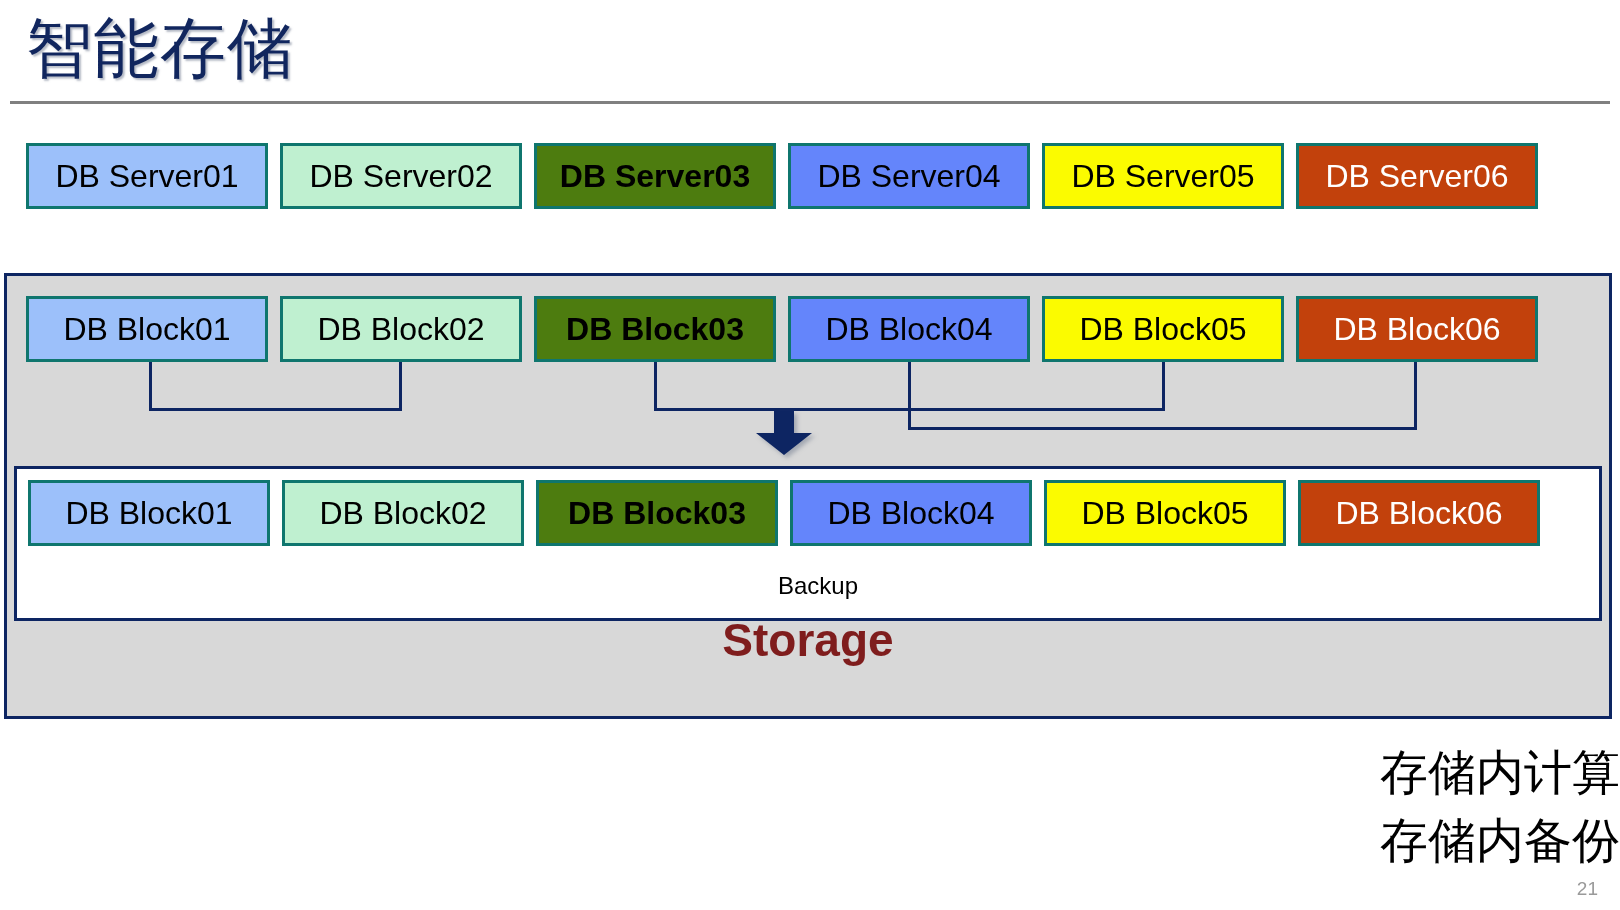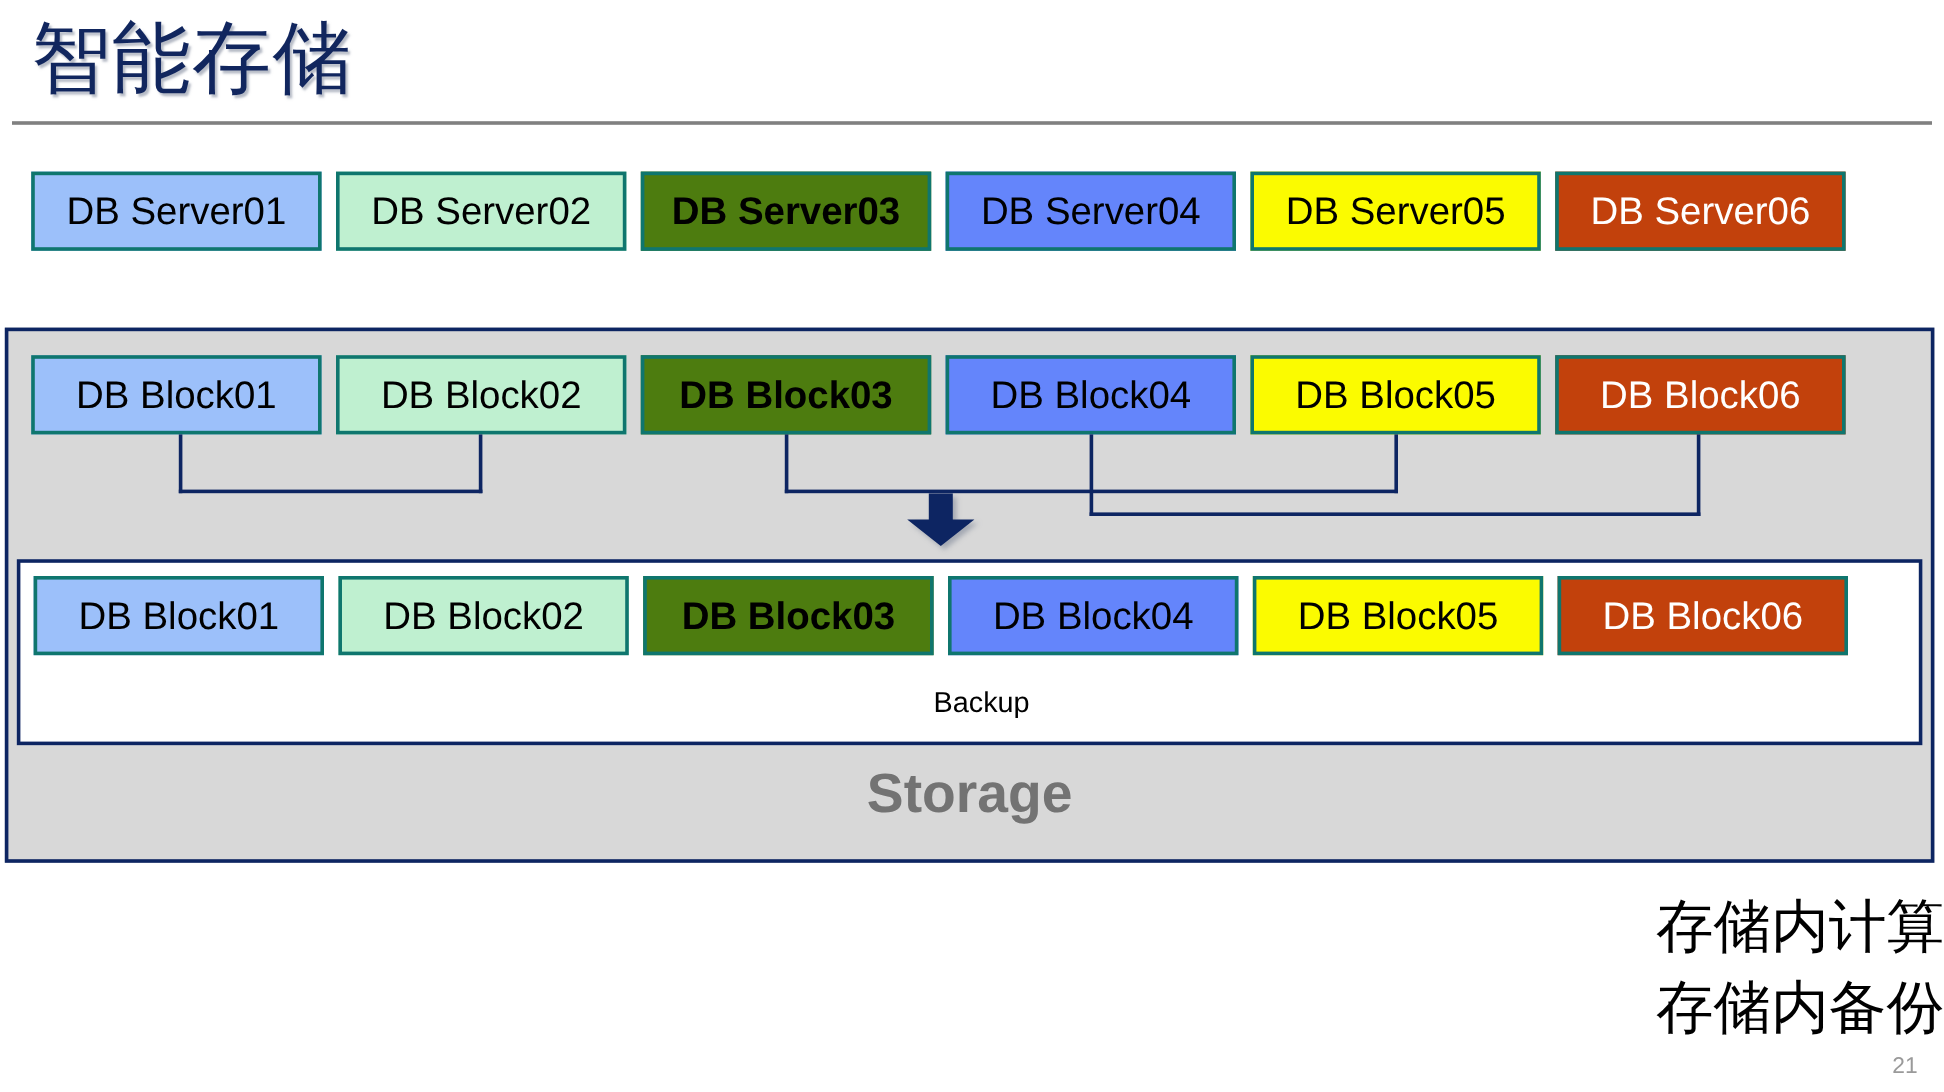--- a/index.html
+++ b/index.html
@@ -115,27 +115,27 @@
     font-size: 24px;
     line-height: 46px;
     color: #000000;
     margin-left: 10px;
   }
 
   
   #storage-label {
     position: absolute;
     left: 4px;
-    top: 630px;
+    top: 609px;
     width: 1608px;
     text-align: center;
     font-size: 46px;
     line-height: 62px;
     font-weight: bold;
-    color: #737373;
+    color: #7f1d1d;
   }
 
   
   .caption {
     position: absolute;
     left: 0;
     width: 1620px;
     text-align: right;
     font-size: 48px;
     line-height: 62px;

